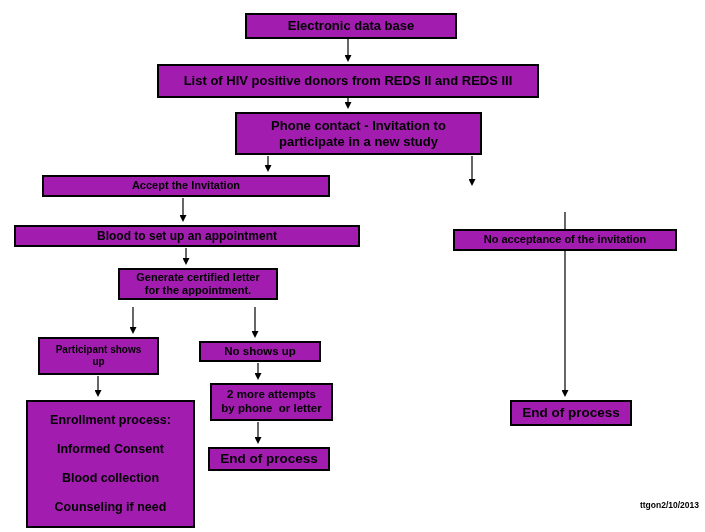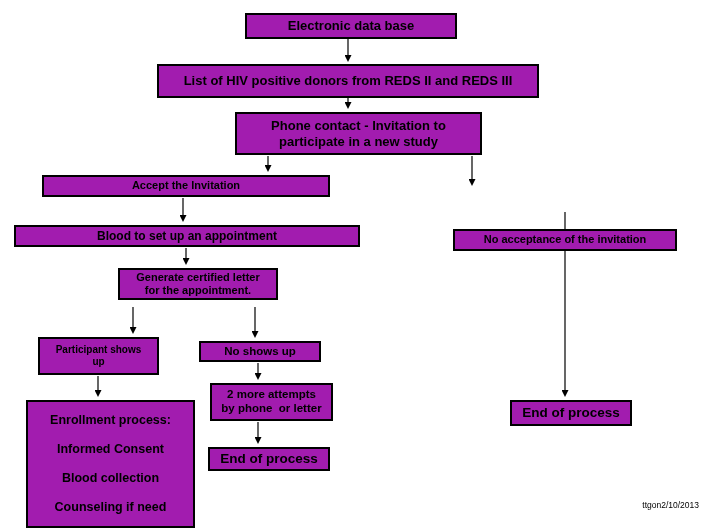--- a/index.html
+++ b/index.html
@@ -38,21 +38,21 @@
     justify-content:space-around;
     font-size:12.5px;
     padding:4px 2px;
     margin-left:14px;
   }
   .b-enrollment .line{width:100%;}
   .watermark{
     position:absolute;
     right:6px;top:500px;
     font-size:8.5px;
-    font-weight:normal;
+    font-weight:bold;
     color:#000000;
   }
 </style>
 </head>
 <body>
 
 <div class="stage">
 
   <svg class="arrows" viewBox="0 0 705 532" xmlns="http://www.w3.org/2000/svg">
     <defs>

